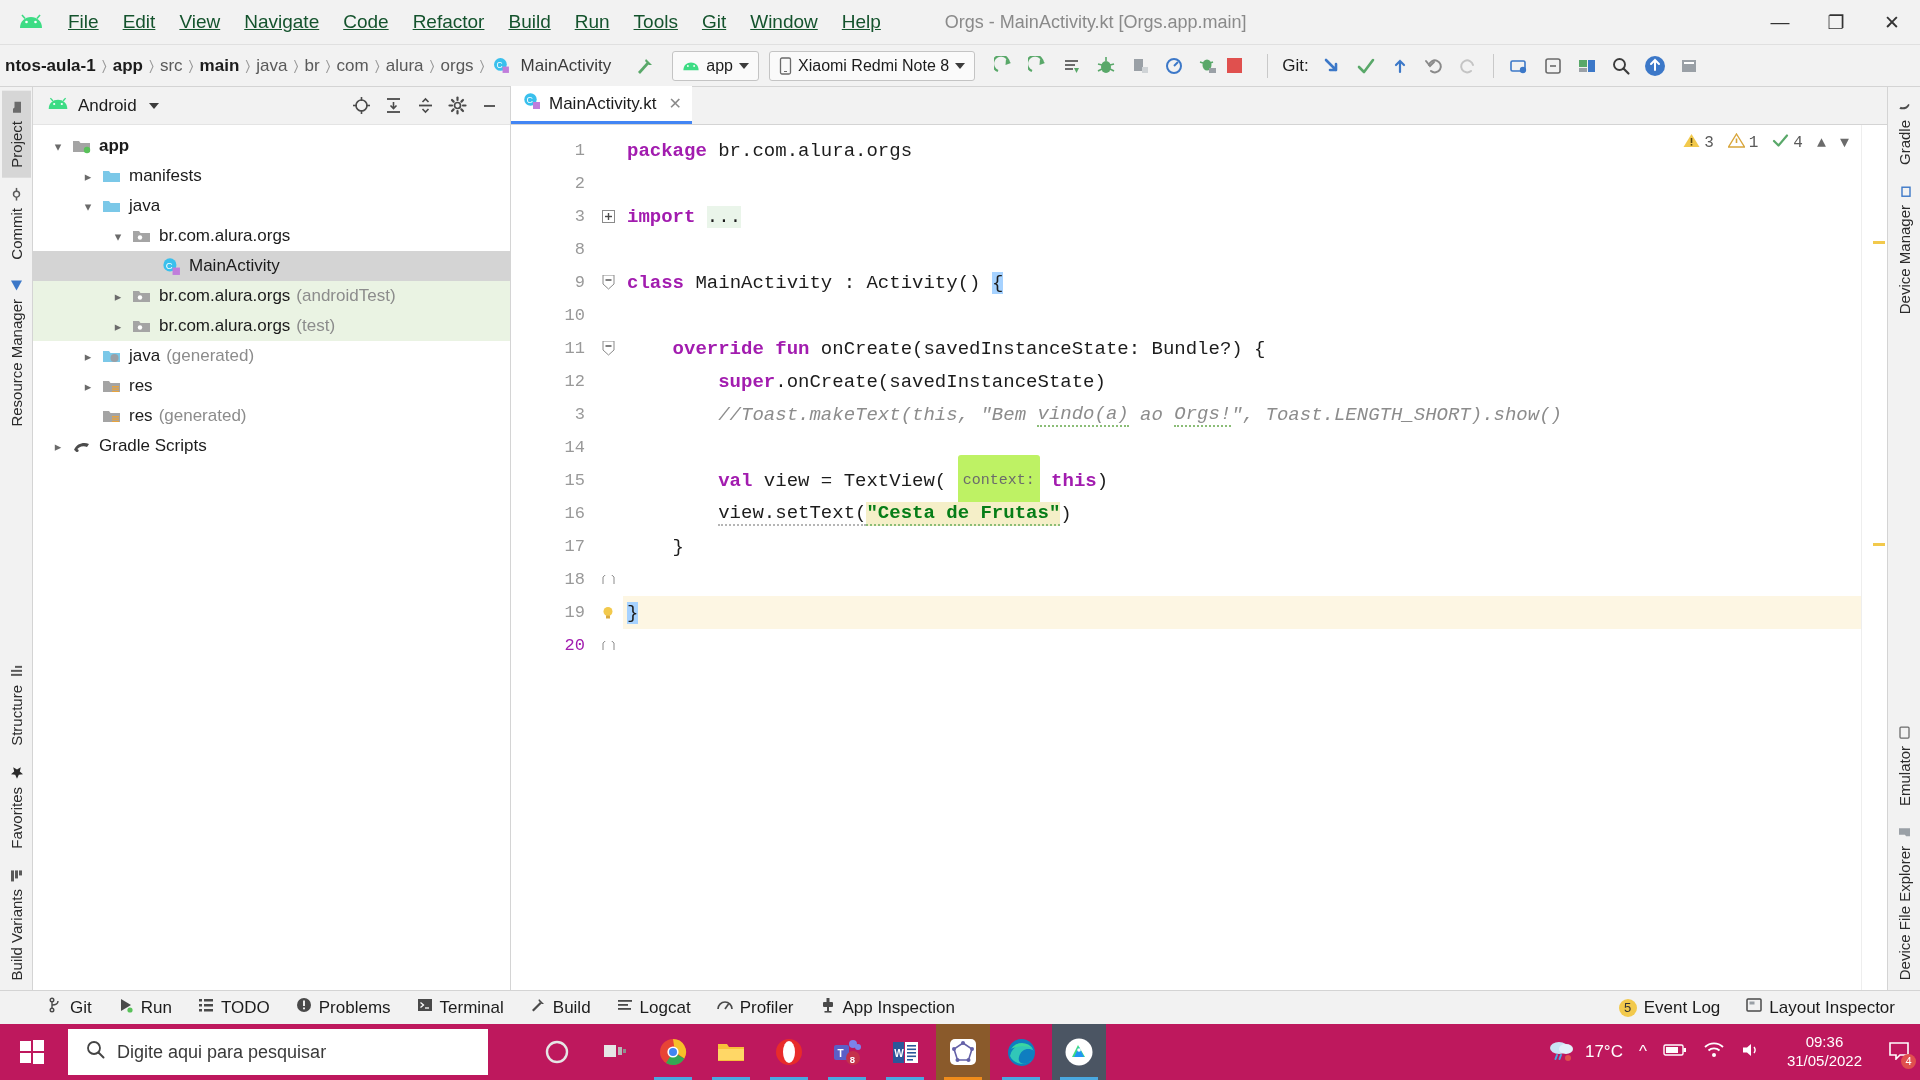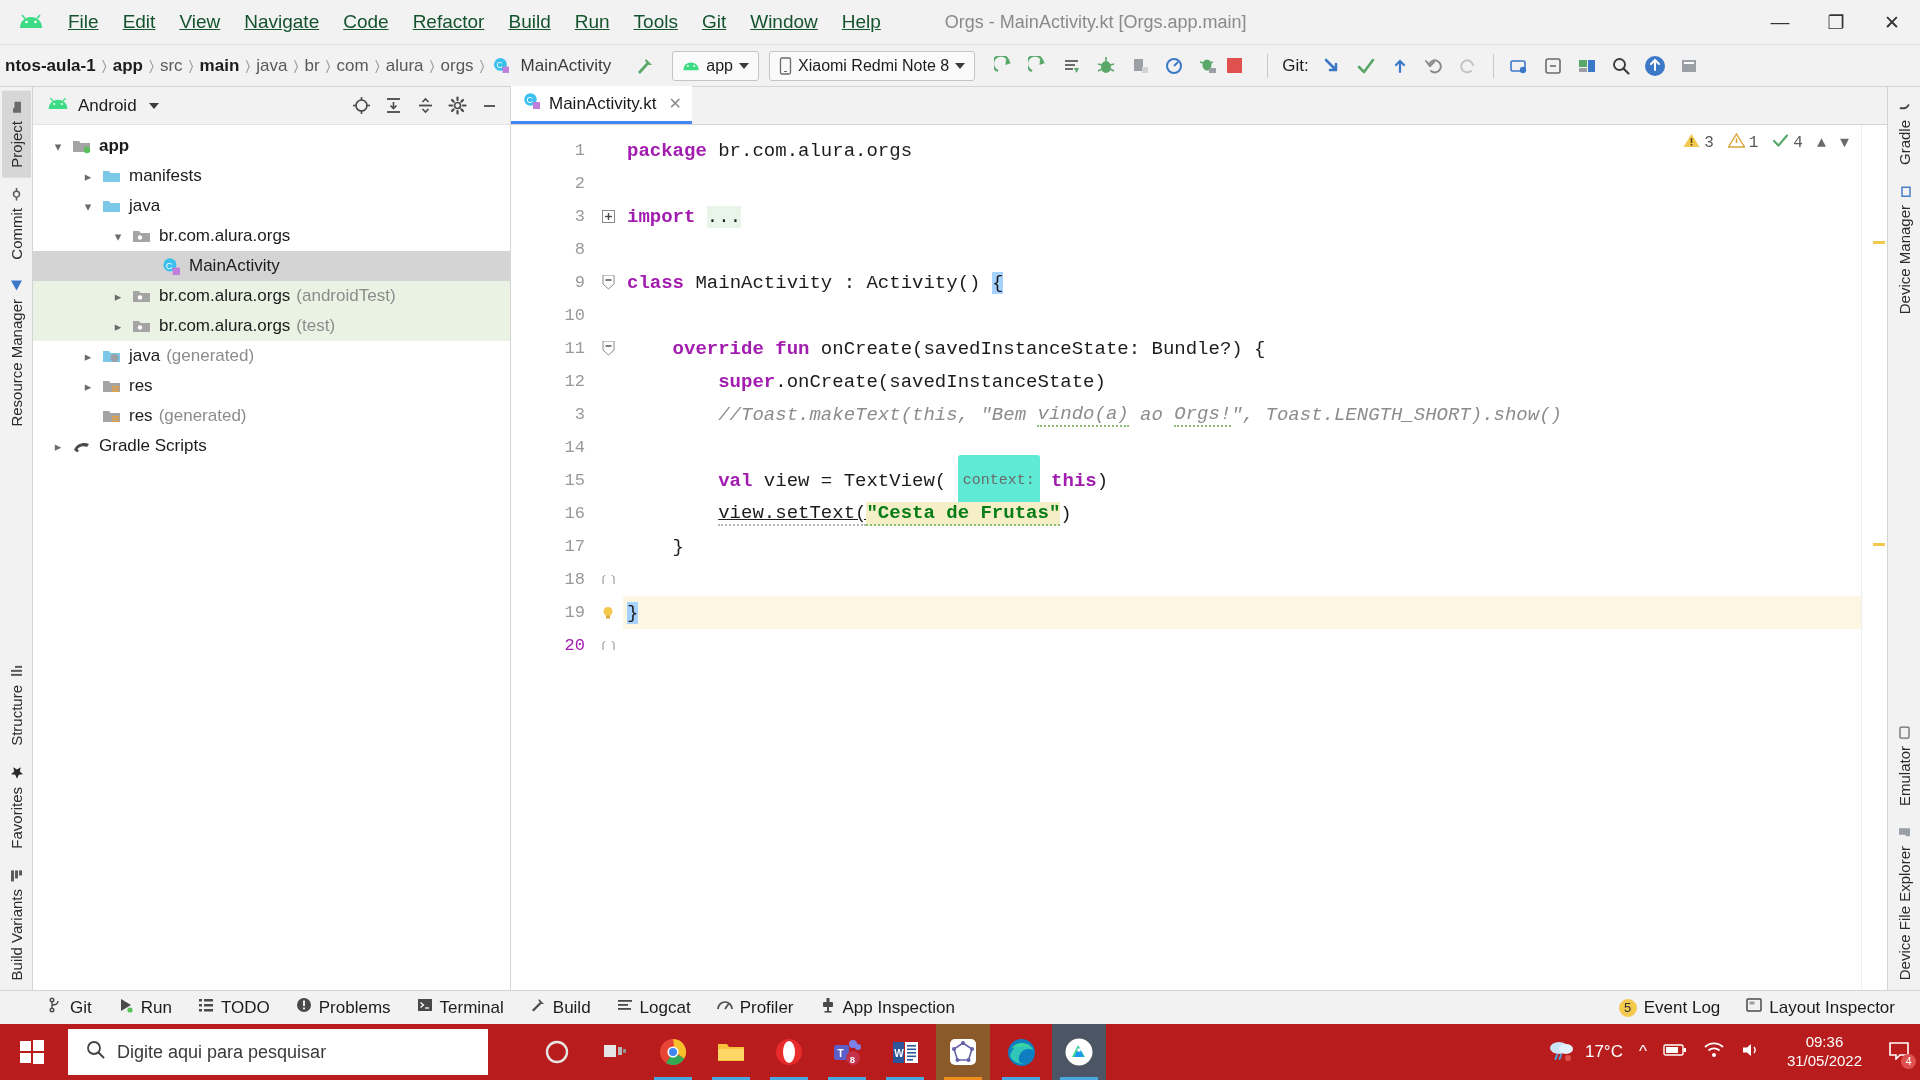--- a/index.html
+++ b/index.html
@@ -103,24 +103,24 @@
   .fline { height: 33px; display:flex; align-items:center; justify-content:center; }
   .codearea {
     flex:1 1 auto; padding-top: 9px; position:relative; min-width:0;
     font-family:"Liberation Mono", monospace; font-size: 19px; color:#1c1c1c;
   }
   .cline { height: 33px; display:flex; align-items:center; white-space: pre; padding-left: 4px; }
   .cline.hl { background:#fdf6e3; }
   .kw { color:#a21caf; font-weight: bold; }
   .str { color:#067d17; }
   .cmt { color:#8c8c8c; font-style: italic; }
-  .hintchip { background:#5eead4; color:#6b6b6b; font-size:15px; padding:17px 5px; border-radius:3px; }
+  .hintchip { background:#bef264; color:#6b6b6b; font-size:15px; padding:17px 5px; border-radius:3px; }
   .sel-brace { background:#a6d2ff; }
   .hl-str { background:#f5efc8; }
-  .squig { border-bottom: 2px dotted #b5b5b5; text-decoration: underline; }
+  .squig { border-bottom: 2px dotted #b5b5b5; }
   .squigg { border-bottom: 2px dotted #8bbd77; }
   .markers {
     position:absolute; right: 0; top:0; width: 26px; height: 100%; background:#fff;
     border-left: 1px solid #eee;
   }
   .marker { position:absolute; right:2px; width: 12px; height: 3px; background:#f2c94c; }
   .inspect {
     position:absolute; right: 38px; top: 8px; display:flex; align-items:center; gap:14px;
     font-size: 16px; color:#5a5a5a;
   }
@@ -147,21 +147,21 @@
 
   
   .statusbar {
     height: 32px; background:#f2f2f2; border-top:1px solid #e0e0e0;
     display:flex; align-items:center; flex:0 0 32px; padding-left: 12px; font-size:16px; color:#1c1c1c;
   }
   .st-right { margin-left:auto; display:flex; align-items:center; gap: 26px; padding-right: 20px; color:#3c3c3c; }
 
   
   .taskbar {
-    height: 56px; background:#b91c1c; display:flex; align-items:center; flex:0 0 56px; position:relative;
+    height: 56px; background:#be185d; display:flex; align-items:center; flex:0 0 56px; position:relative;
   }
   .start { width: 64px; height:56px; display:flex; align-items:center; justify-content:center; }
   .search {
     width: 420px; height: 46px; background:#ffffff; margin-left: 4px; display:flex; align-items:center;
     gap: 12px; padding-left: 18px; color:#3a3a3a; font-size:18px;
   }
   .tb-apps { display:flex; align-items:center; margin-left: 42px; gap: 4px; height:56px; }
   .tapp { width: 54px; height:56px; display:flex; align-items:center; justify-content:center; position:relative; }
   .tapp .under { position:absolute; bottom:0; left:8px; right:8px; height:3px; background:#4aa8e0; }
   .tapp.sel-orange { background:#8a5a2b; }

